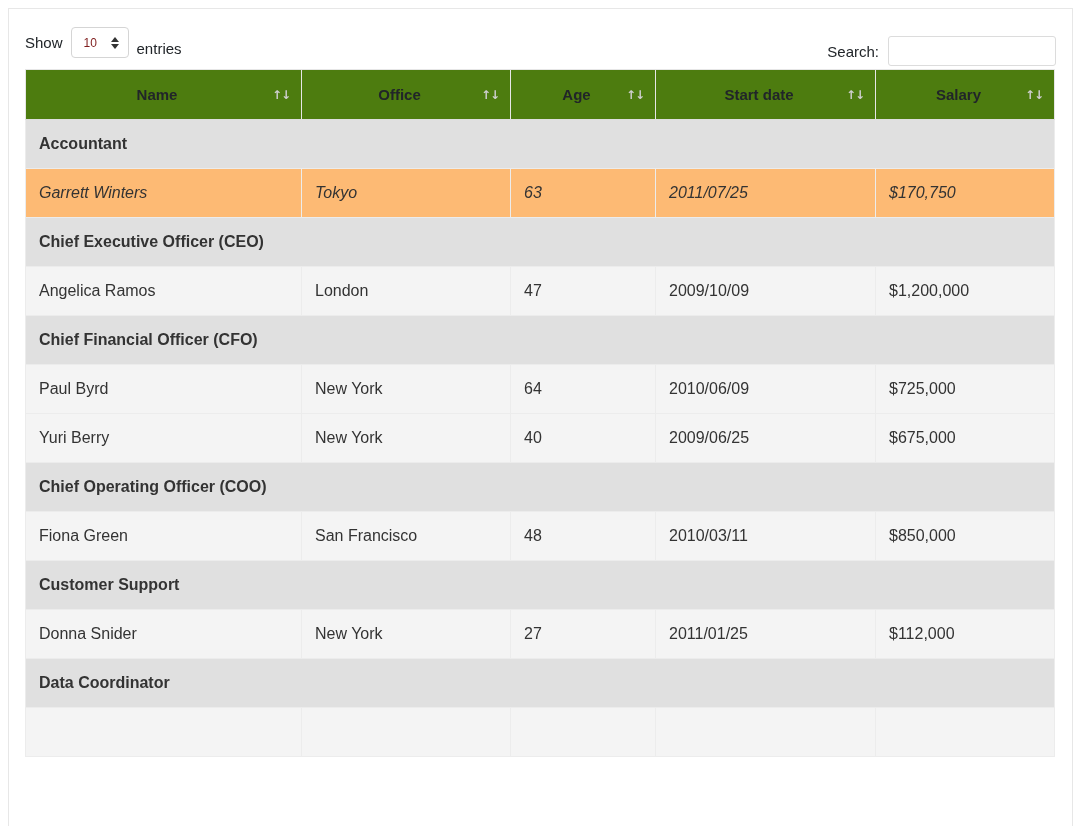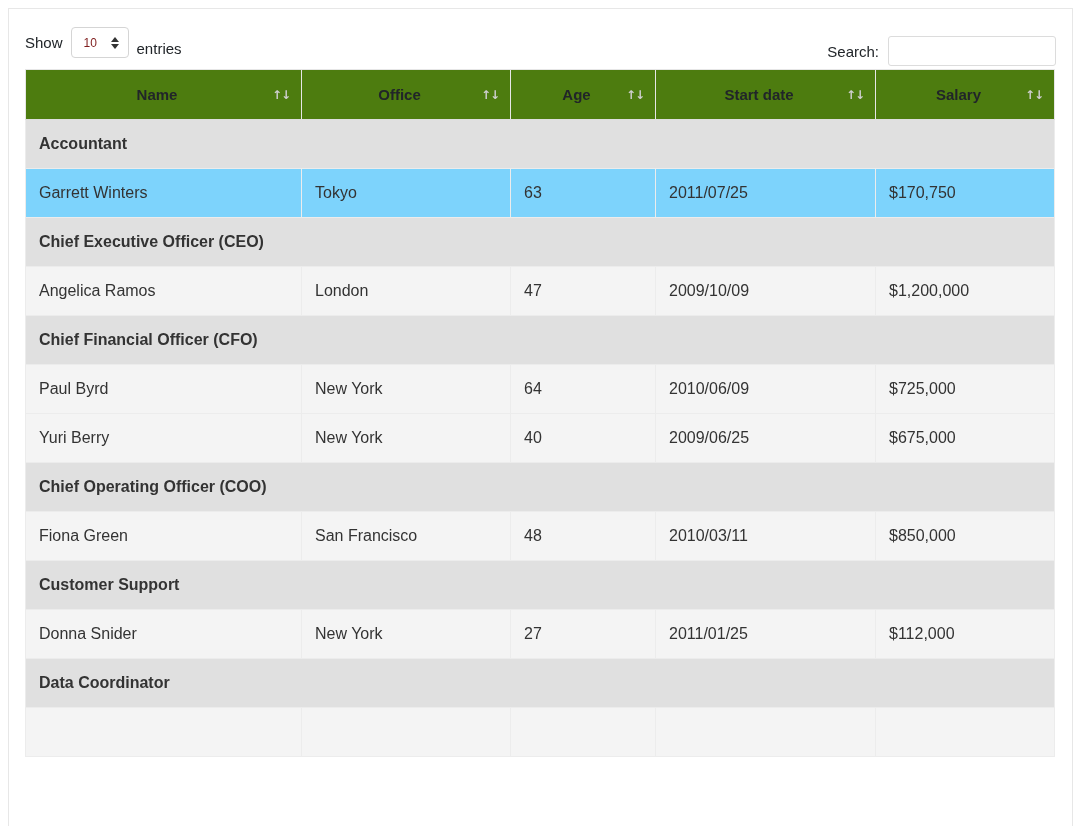--- a/index.html
+++ b/index.html
@@ -171,21 +171,21 @@
     border: 1px solid #ececec;
     box-sizing: border-box;
     height: 49px;
     vertical-align: middle;
     color: #333333;
     font-size: 16px;
     white-space: nowrap;
     overflow: hidden;
   }
 
-  tr.row-white td { background: #7dd3fc; }
+  tr.row-white td { background: #fdba74; font-style: italic; }
   tr.row-stripe td { background: #f4f4f4; }
 
   tr.group-row td {
     background: #e0e0e0;
     border-left: 1px solid #e0e0e0;
     border-right: 1px solid #e0e0e0;
     border-top: 1px solid #dcdcdc;
     border-bottom: 1px solid #dcdcdc;
     font-weight: bold;
     color: #212529;

